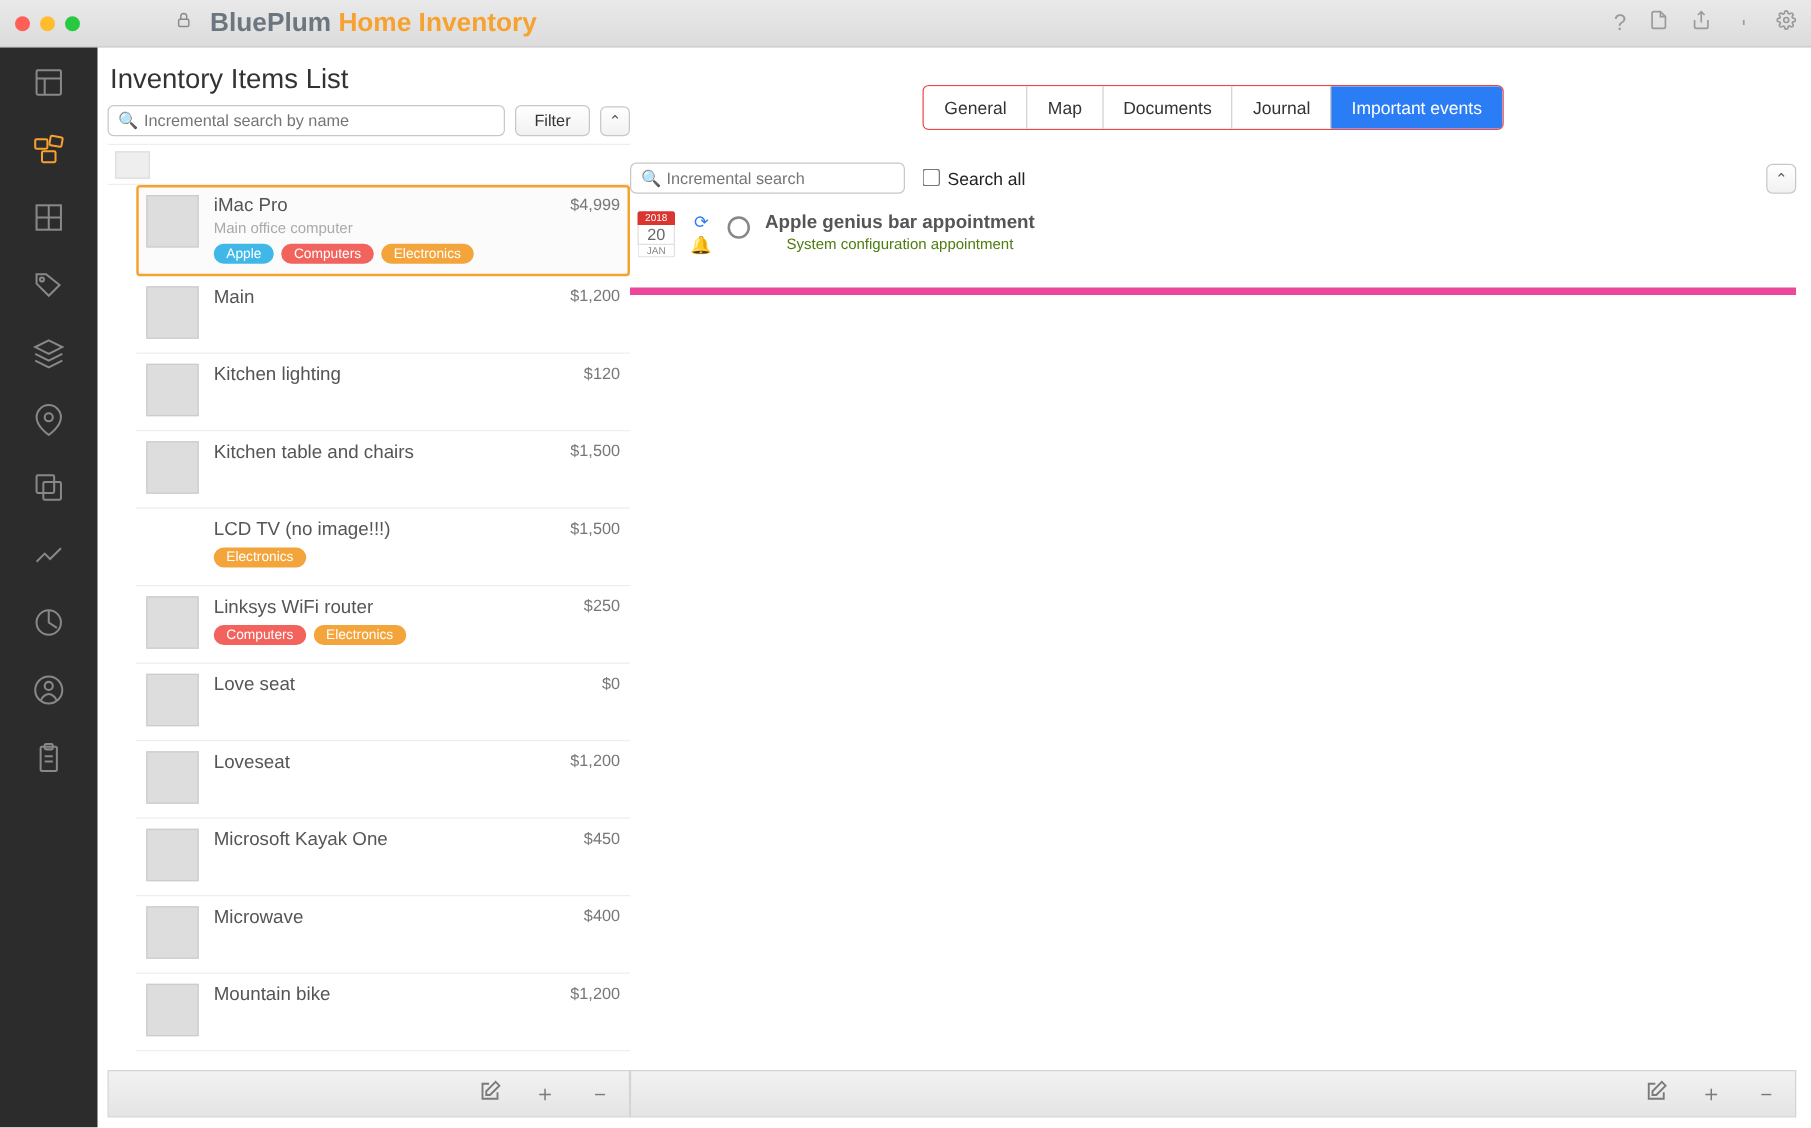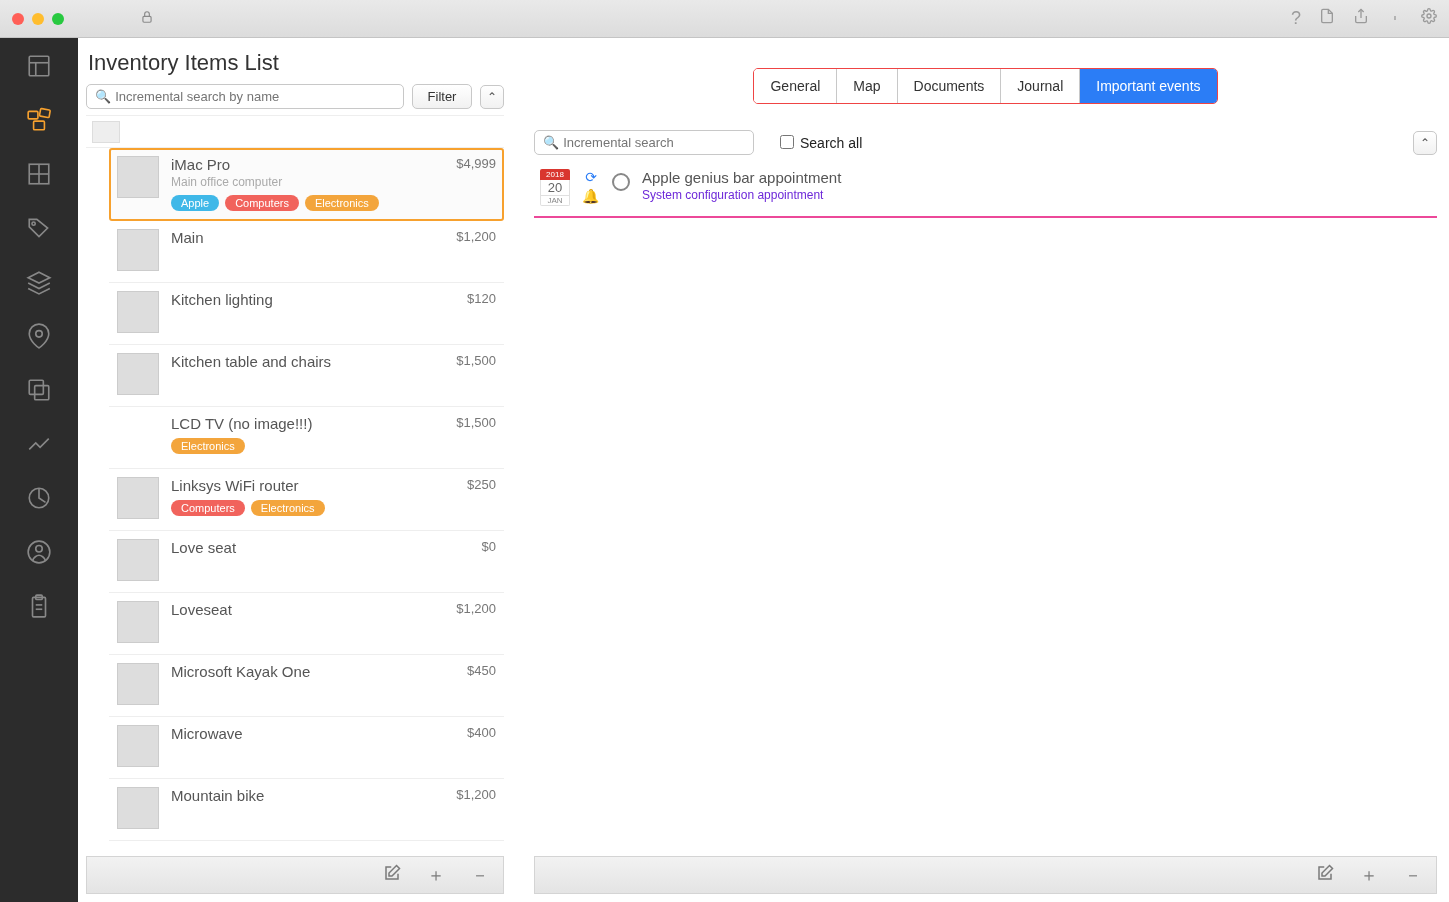--- a/index.html
+++ b/index.html
@@ -16,21 +16,21 @@
 .tb-right { margin-left: auto; display: flex; gap: 18px; color: #9a9a9a; font-size: 18px; }
 .tb-right span { cursor: pointer; }
 
 
 .body { display: flex; height: 864px; }
 .rail { width: 78px; background: #2c2c2c; padding-top: 12px; display: flex; flex-direction: column; align-items: center; gap: 22px; }
 .rail-item { width: 40px; height: 32px; color: #888; display:flex; align-items:center; justify-content:center; cursor:pointer; }
 .rail-item.active { color: #f7a12e; }
 .rail svg { width: 30px; height: 26px; }
 
-.content { flex: 1; display: flex; padding: 8px 12px 8px 8px; gap: 30px; }
+.content { flex: 1; display: flex; padding: 8px 12px 8px 8px; }
 
 
 .leftcol { width: 418px; display: flex; flex-direction: column; }
 .list-title { font-size: 22px; font-weight: 500; color: #333; padding: 4px 2px 8px; }
 .searchrow { display: flex; gap: 8px; align-items: center; }
 .searchbox { flex: 1; height: 25px; border: 1px solid #c8c8c8; border-radius: 5px; display: flex; align-items: center; padding: 0 8px; background: #fff; }
 .searchbox input { border: none; outline: none; flex: 1; font-size: 13px; color: #555; background: transparent; }
 .searchbox .mag { color: #9a9a9a; font-size: 13px; margin-right: 4px; }
 .filterbtn { width: 60px; height: 25px; border: 1px solid #c8c8c8; border-radius: 5px; background: linear-gradient(#fff,#f1f1f1); font-size: 13px; color: #333; cursor: pointer; }
 .chevbtn { width: 24px; height: 24px; border: 1px solid #c8c8c8; border-radius: 5px; background: linear-gradient(#fff,#f1f1f1); display:flex; align-items:center; justify-content:center; font-size:12px; color:#555; cursor:pointer; }
@@ -56,53 +56,57 @@
 
 .rightcol { flex: 1; display: flex; flex-direction: column; }
 .seg { display:flex; justify-content:center; padding-top: 22px; }
 .seggroup { display:flex; border:1px solid #ef4444; border-radius: 5px; overflow:hidden; height: 36px; }
 .segbtn { padding: 0 16px; font-size: 14px; color: #333; background: #fff; border-right: 1px solid #c8c8c8; display:flex; align-items:center; cursor:pointer; }
 .segbtn:last-child { border-right: none; }
 .segbtn.active { background: #2b7df6; color: #fff; }
 
 .eventsearch { display:flex; align-items:center; gap: 14px; margin-top: 26px; }
 .eventsearch .searchbox { width: 220px; flex: none; }
-.chk { display:flex; align-items:flex-start; gap: 6px; font-size: 14px; color:#222;margin-left:12px; }
+.chk { display:flex; align-items:flex-start; gap: 6px; font-size: 14px; color:#222; }
 .chk input { width:14px; height:14px; }
 .eventsearch .spacer { flex: 1; }
 
 .eventlist { flex:1; margin-top: 10px; overflow:hidden; }
-.evrow { display:flex; gap: 12px; padding: 4px 6px 10px; border-bottom: 2px solid #ec4899; }
+.evrow { display:flex; gap: 12px; padding: 4px 6px 24px; border-bottom: 6px solid #ec4899; }
 .datebox { width: 30px; text-align:center; }
 .datebox .yr { background:#d9362f; color:#fff; font-size:8px; border-radius:2px 2px 0 0; padding:1px 0;}
 .datebox .d { font-size:13px; color:#666; line-height:15px; background:#fff; border:1px solid #e0e0e0; border-top:none;}
 .datebox .m { font-size:8px; color:#888; background:#fff; border:1px solid #e0e0e0; border-top:none; border-radius:0 0 2px 2px;}
 .evicons { display:flex; flex-direction:column; align-items:center; gap:3px; color:#2b7df6; font-size:14px; width:18px;}
 .evstatus { width:18px; height:18px; border:2px solid #888; border-radius:50%; margin-top:4px;}
-.evtext .t { font-size:15px; color:#555; }
-.evtext .s { font-size:12px; color:#6d28d9; margin-top:2px; }
+.evtext .t { font-size:15px; color:#555;font-weight:bold; }
+.evtext .s { font-size:12px; color:#4d7c0f; margin-top:2px;text-align:center; }
 
 .rightfoot { height: 38px; background: linear-gradient(#f2f2f2,#e4e4e4); border: 1px solid #d4d4d4; display:flex; align-items:center; justify-content:flex-end; padding: 0 14px; gap: 26px; color:#7a7a7a; font-size:18px; margin-top:auto;}
 .rightfoot span { cursor:pointer; }
 
 </style>
 </head>
 <body>
 
 <div class="titlebar">
   <div class="traffic">
     <span class="tl-close"></span>
     <span class="tl-min"></span>
     <span class="tl-max"></span>
   </div>
   <span class="lock">
     <svg width="14" height="14" viewBox="0 0 24 24" fill="none" stroke="currentColor" stroke-width="2">
         <rect x="5" y="11" width="14" height="10" rx="2"></rect>
         <path d="M8 11V7a4 4 0 0 1 8 0v4"></path>
       </svg>
+  </span>
+  <span class="apptitle">
+    <span class="t1">BluePlum</span>
+    <span class="t2">Home Inventory</span>
   </span>
   <div class="tb-right">
     <span>?</span>
     <span><svg width="16" height="16" viewBox="0 0 24 24" fill="none" stroke="currentColor" stroke-width="2">
           <path d="M14 2H6a2 2 0 0 0-2 2v16a2 2 0 0 0 2 2h12a2 2 0 0 0 2-2V8z"></path>
           <polyline points="14 2 14 8 20 8"></polyline>
         </svg></span>
     <span><svg width="16" height="16" viewBox="0 0 24 24" fill="none" stroke="currentColor" stroke-width="2">
           <path d="M4 12v8a2 2 0 0 0 2 2h12a2 2 0 0 0 2-2v-8"></path>
           <polyline points="16 6 12 2 8 6"></polyline>

